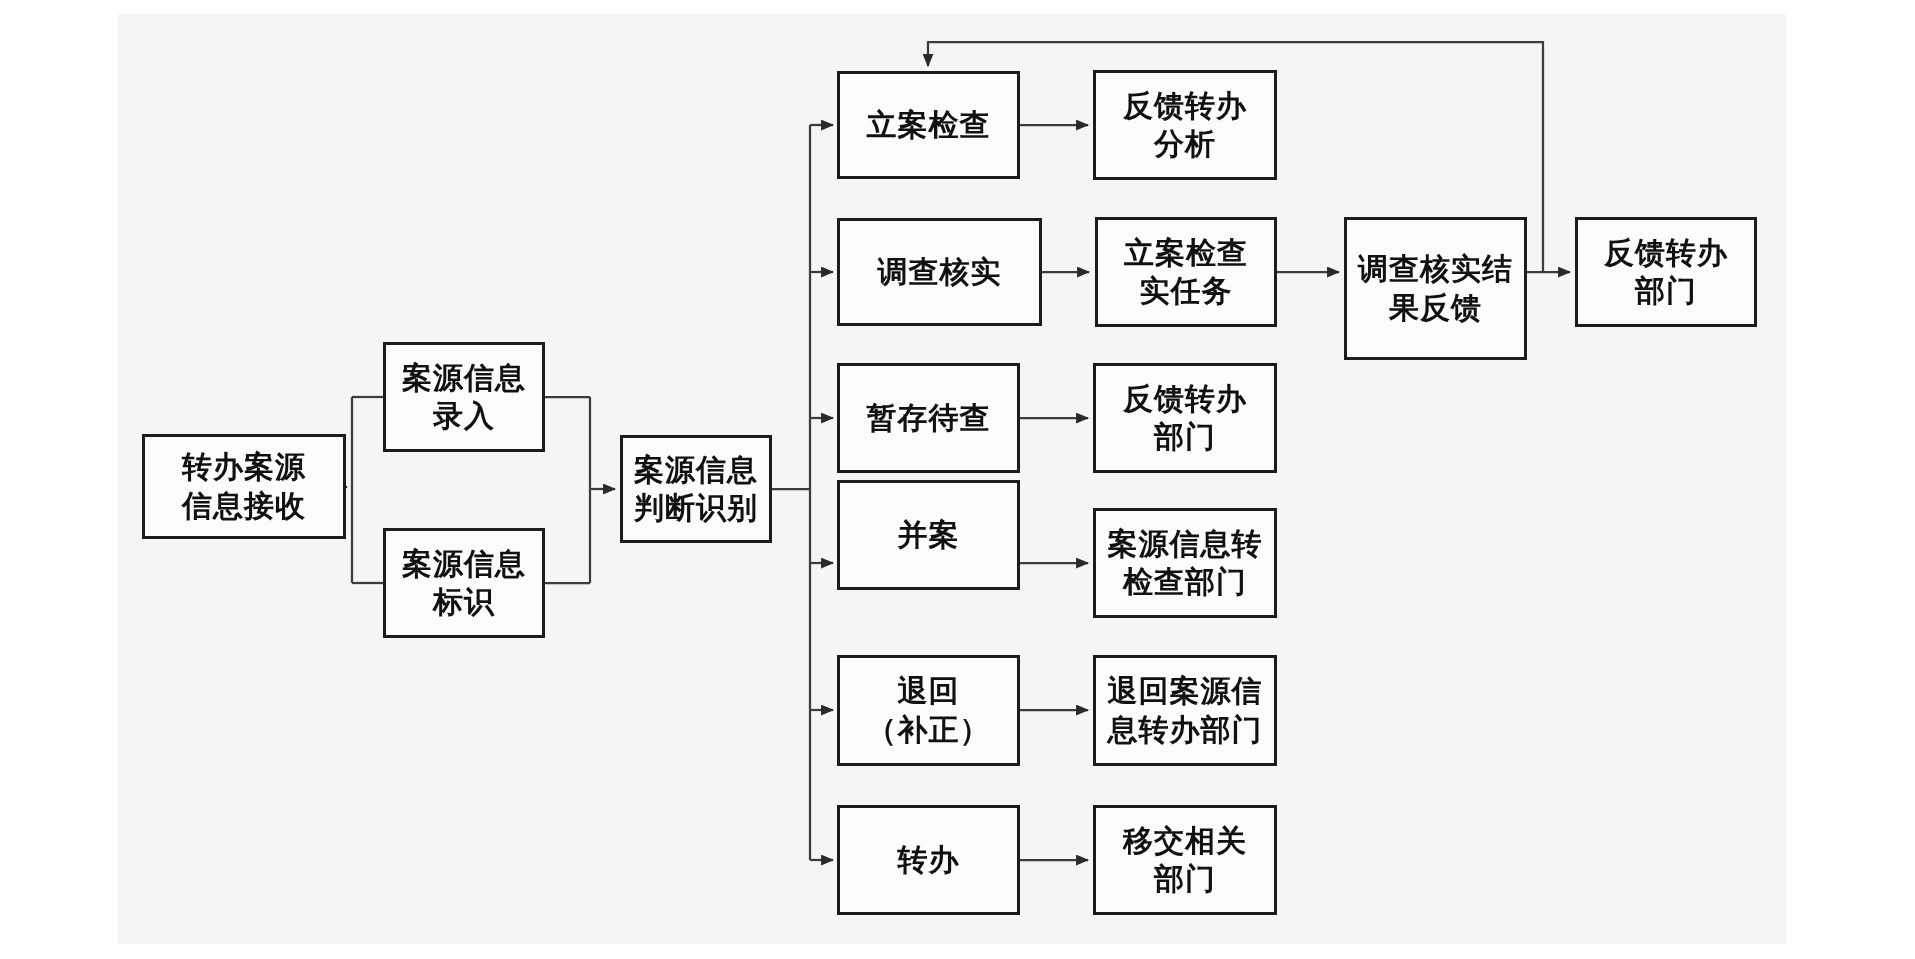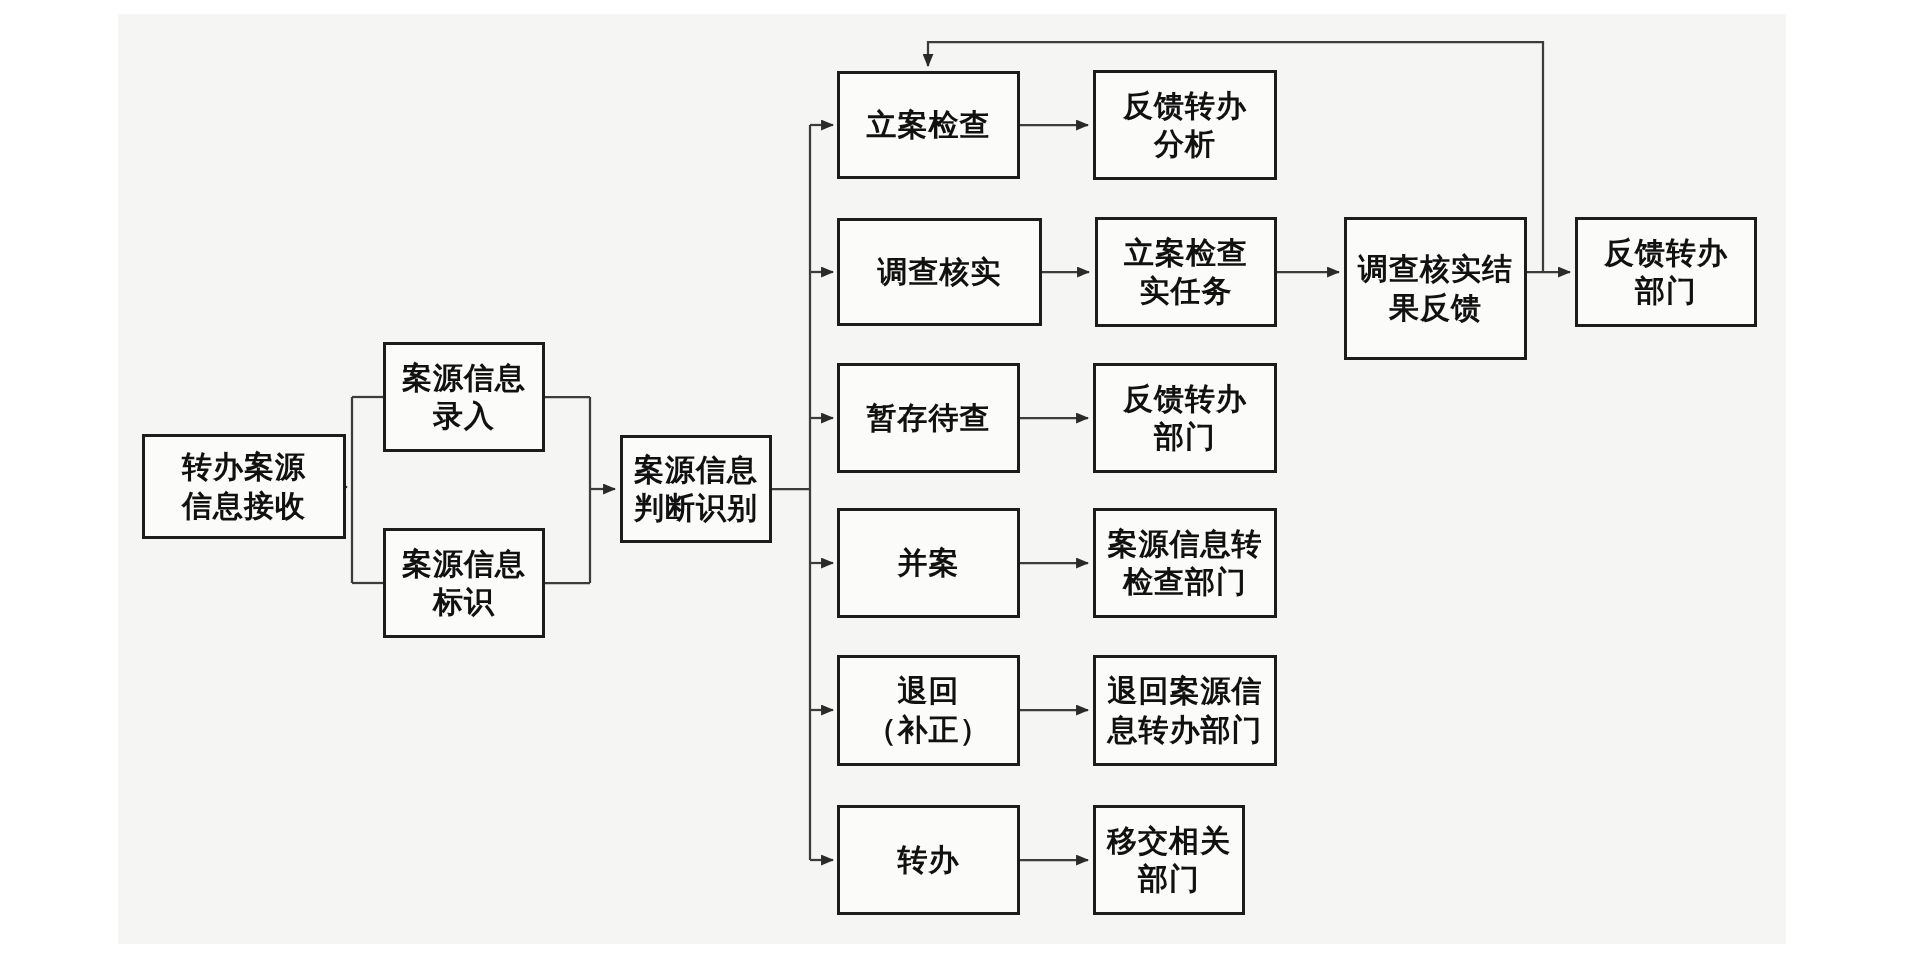--- a/index.html
+++ b/index.html
@@ -86,21 +86,21 @@
 
   <div class="node" style="left:620px;top:435px;width:152px;height:108px">案源信息
 判断识别</div>
 
   <div class="node" style="left:837px;top:71px;width:183px;height:108px">立案检查</div>
 
   <div class="node" style="left:837px;top:218px;width:205px;height:108px">调查核实</div>
 
   <div class="node" style="left:837px;top:363px;width:183px;height:110px">暂存待查</div>
 
-  <div class="node" style="left:837px;top:508px;width:183px;height:110px">并案</div>
+  <div class="node" style="left:837px;top:480px;width:183px;height:110px">并案</div>
 
   <div class="node" style="left:837px;top:655px;width:183px;height:111px">退回
 （补正）</div>
 
   <div class="node" style="left:837px;top:805px;width:183px;height:110px">转办</div>
 
   <div class="node" style="left:1093px;top:70px;width:184px;height:110px">反馈转办
 分析</div>
 
   <div class="node" style="left:1095px;top:217px;width:182px;height:110px">立案检查
@@ -108,21 +108,21 @@
 
   <div class="node" style="left:1093px;top:363px;width:184px;height:110px">反馈转办
 部门</div>
 
   <div class="node" style="left:1093px;top:508px;width:184px;height:110px">案源信息转
 检查部门</div>
 
   <div class="node" style="left:1093px;top:655px;width:184px;height:111px">退回案源信
 息转办部门</div>
 
-  <div class="node" style="left:1093px;top:805px;width:152px;height:110px">移交相关
+  <div class="node" style="left:1093px;top:805px;width:184px;height:110px">移交相关
 部门</div>
 
   <div class="node" style="left:1344px;top:217px;width:183px;height:143px">调查核实结
 果反馈</div>
 
   <div class="node" style="left:1575px;top:217px;width:182px;height:110px">反馈转办
 部门</div>
 </div>
 
 </body></html>

